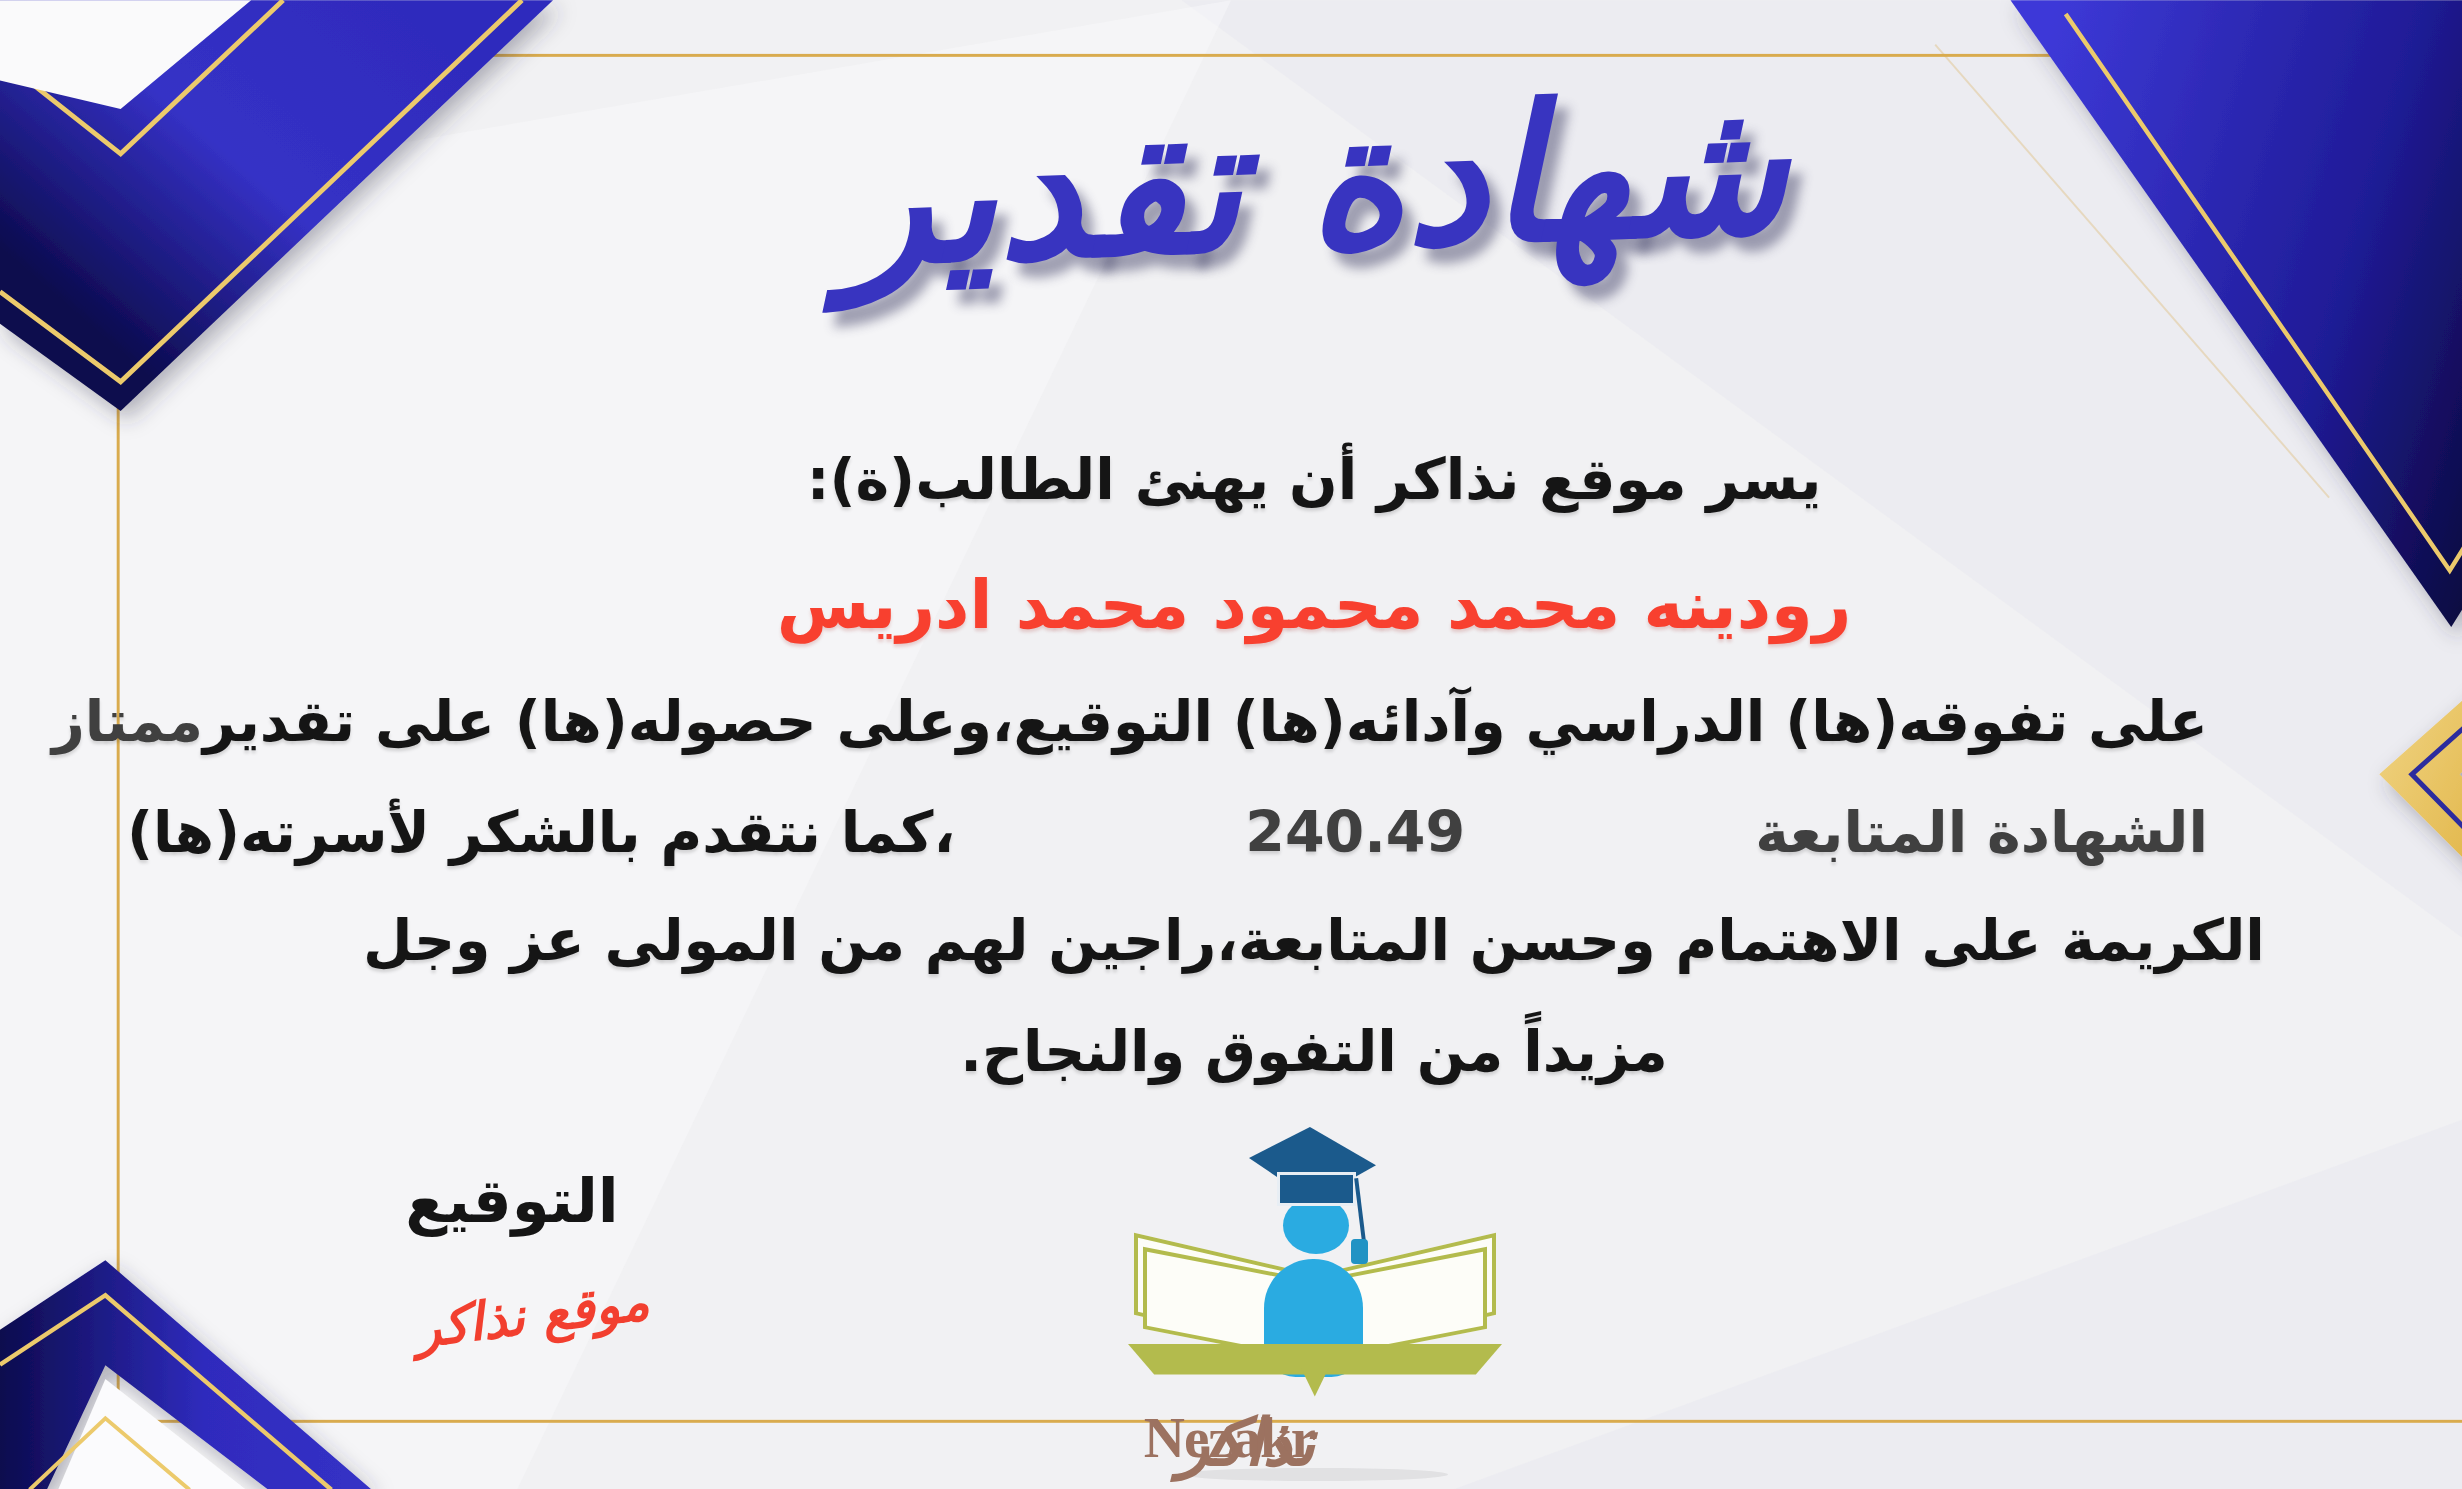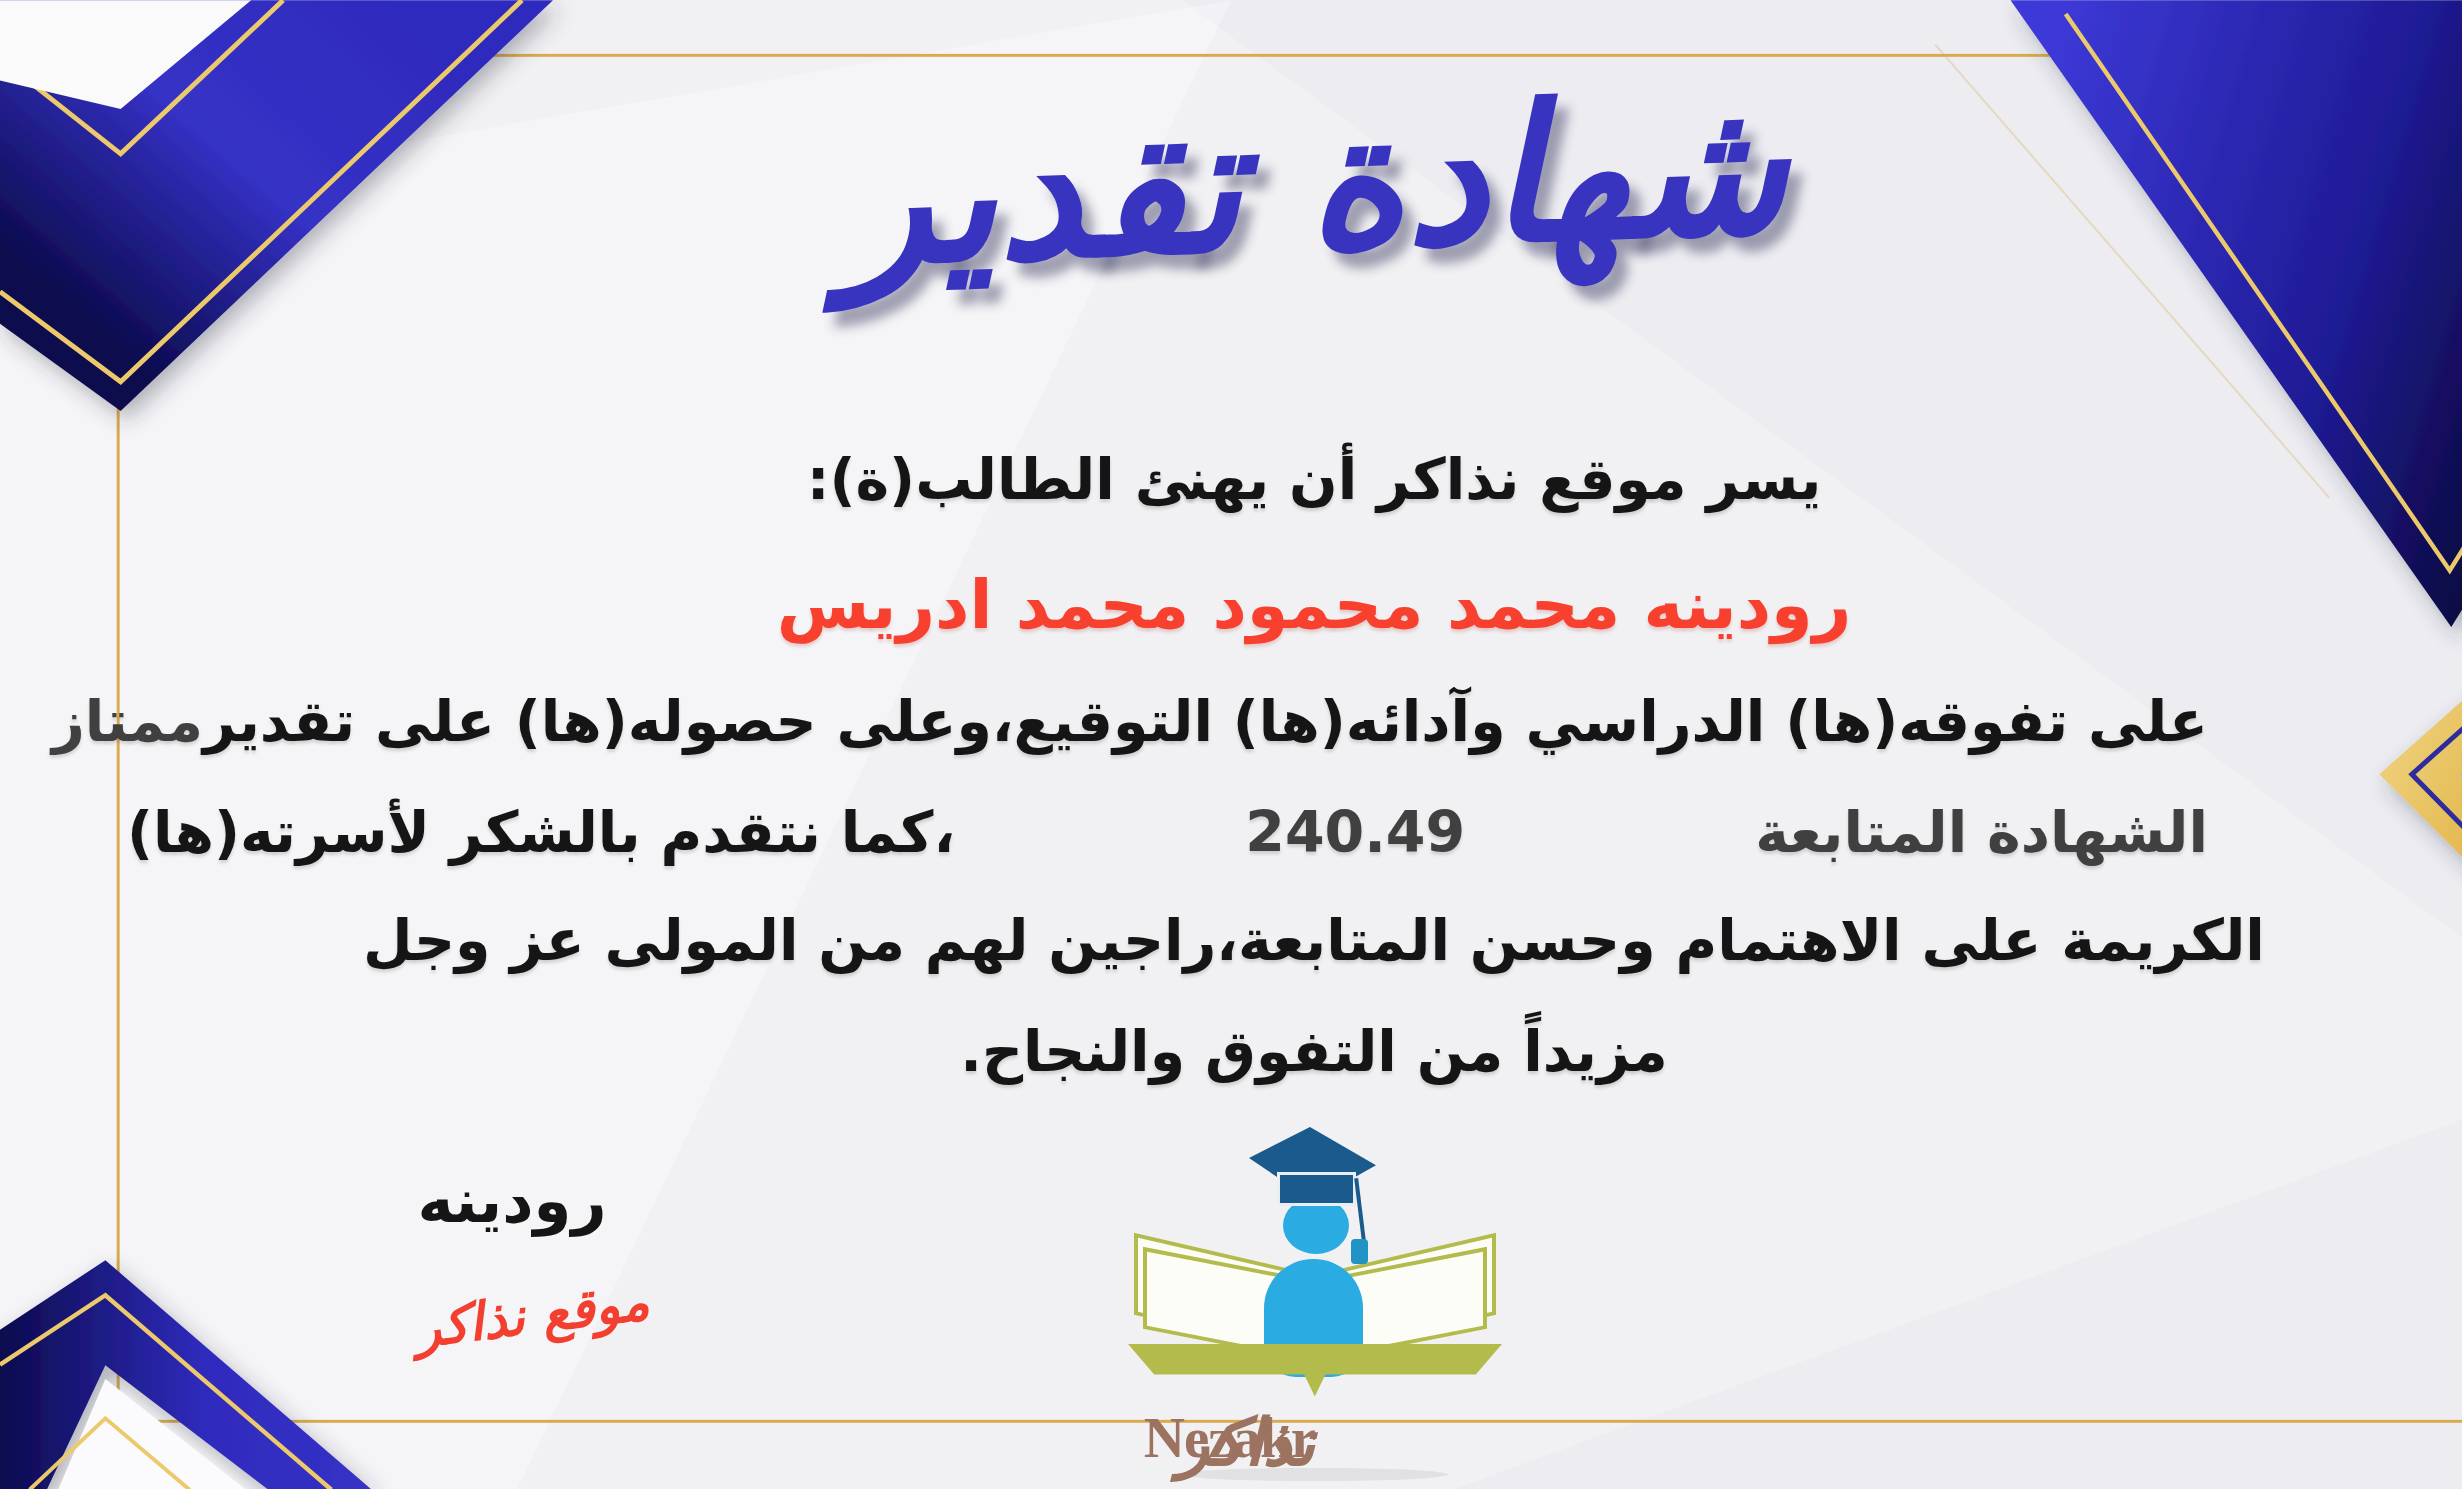--- a/index.html
+++ b/index.html
@@ -148,21 +148,21 @@
   <div class="txt body-line flex-line l4">
     <span class="red">الشهادة المتابعة</span>
     <span class="red">240.49</span>
     <span>،كما نتقدم بالشكر لأسرته(ها)</span>
   </div>
 
   <div class="txt body-line center-line l5">الكريمة على الاهتمام وحسن المتابعة،راجين لهم من المولى عز وجل</div>
 
   <div class="txt body-line center-line l6">مزيداً من التفوق والنجاح.</div>
 
-  <div class="txt sig-label">رودينه</div>
+  <div class="txt sig-label">التوقيع</div>
   <div class="txt sig-script">موقع نذاكر</div>
 
   <div class="logo">
     <div class="logo-shadow"></div>
     <div class="wing lw1"></div>
     <div class="wing rw1"></div>
     <div class="wing lw2"></div>
     <div class="wing rw2"></div>
     <div class="stu-body"></div>
     <div class="head"></div>

